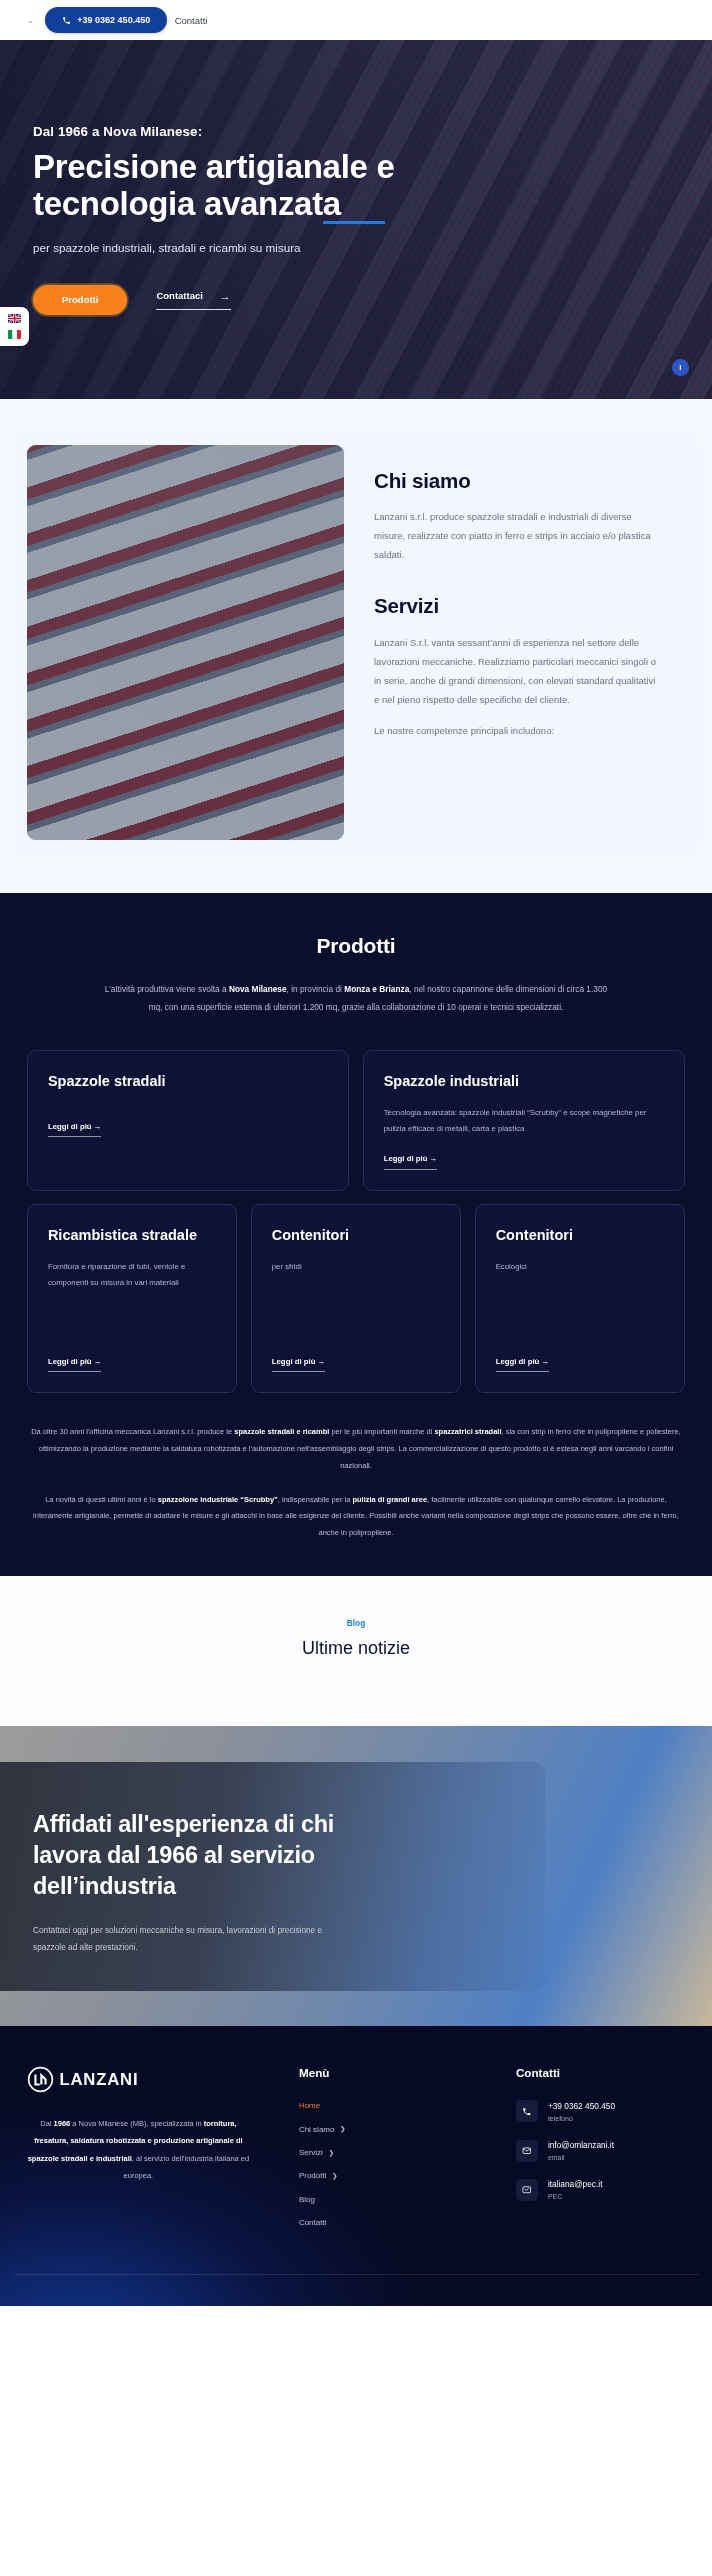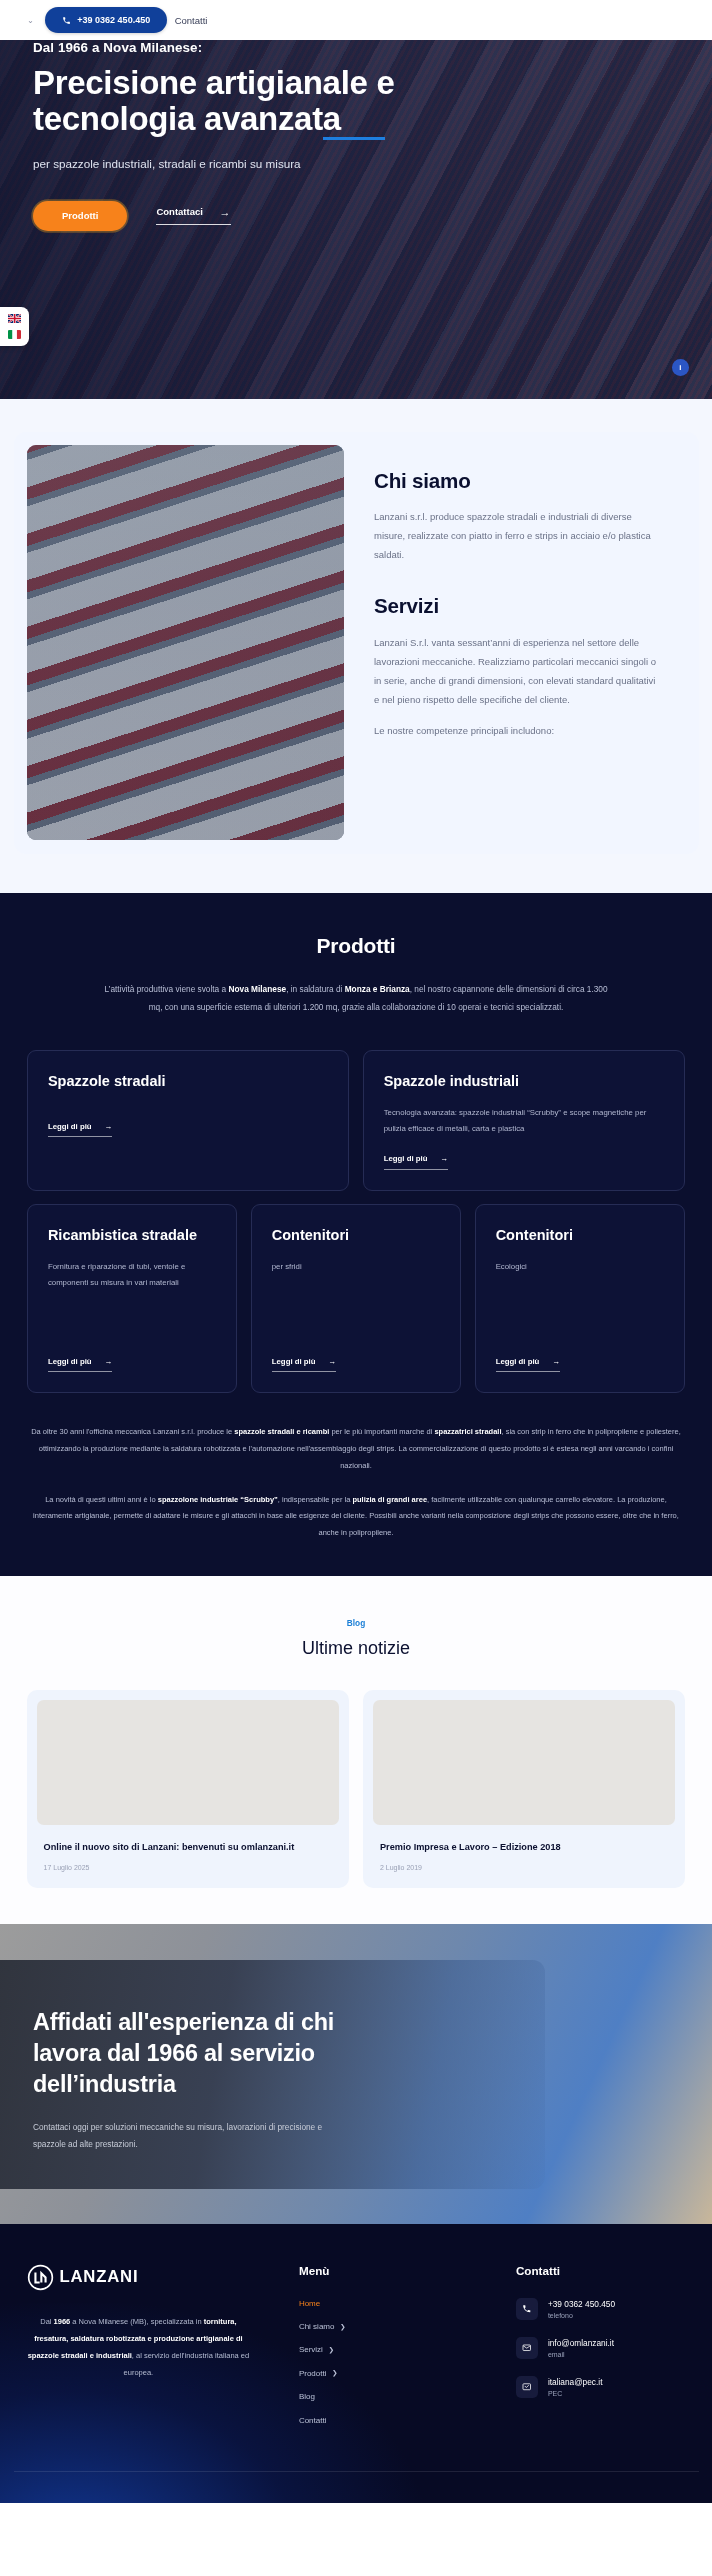--- a/index.html
+++ b/index.html
@@ -75,20 +75,21 @@
     position: absolute; inset: 0;
     background: linear-gradient(100deg, rgba(14,18,46,.82) 0%, rgba(18,23,56,.62) 45%, rgba(22,28,62,.50) 100%);
   }
   .hero-inner {
     position: relative;
     padding: 0 33px;
     max-width: 657px;
     height: 100%;
     display: flex;
     flex-direction: column;
+    justify-content: center;
   }
   .hero-eyebrow {
     color: #ffffff;
     font-size: 13.4px;
     font-weight: 700;
     margin-bottom: 10px;
     letter-spacing: 0.1px;
   }
   .hero-title {
     color: #ffffff;
@@ -278,21 +279,21 @@
   .pcard p {
     color: #b2b8d0;
     font-size: 7.8px;
     line-height: 2.1;
     flex: 1;
   }
   .pcard .more {
     margin-top: 16.7px;
     display: inline-flex;
     align-items: center;
-    gap: 13px;
+    gap: 2px;
     font-size: 7.8px;
     font-weight: 700;
     color: #fff;
     border-bottom: 0.6px solid rgba(255,255,255,.55);
     padding-bottom: 5.6px;
     align-self: flex-start;
     cursor: pointer;
   }
 
   .products-note {
@@ -546,21 +547,21 @@
       <h2 class="second">Servizi</h2>
       <p>Lanzani S.r.l. vanta sessant’anni di esperienza nel settore delle lavorazioni meccaniche. Realizziamo particolari meccanici singoli o in serie, anche di grandi dimensioni, con elevati standard qualitativi e nel pieno rispetto delle specifiche del cliente.</p>
       <p>Le nostre competenze principali includono:</p>
     </div>
   </div>
 </section>
 
 <section class="products">
   <div class="products-head">
     <h2>Prodotti</h2>
-    <p><span>L’attività produttiva viene svolta a </span><strong>Nova Milanese</strong><span>, in saldatura di </span><strong>Monza e Brianza</strong><span>, nel nostro capannone delle dimensioni di circa 1.300 mq, con una superficie esterna di ulteriori 1.200 mq, grazie alla collaborazione di 10 operai e tecnici specializzati.</span></p>
+    <p><span>L’attività produttiva viene svolta a </span><strong>Nova Milanese</strong><span>, in provincia di </span><strong>Monza e Brianza</strong><span>, nel nostro capannone delle dimensioni di circa 1.300 mq, con una superficie esterna di ulteriori 1.200 mq, grazie alla collaborazione di 10 operai e tecnici specializzati.</span></p>
   </div>
 
   <div class="card-grid">
     <article class="pcard">
       <h3>Spazzole stradali</h3>
       <a class="more">
         <span>Leggi di più</span>
         <span>→</span>
       </a>
     </article>
@@ -603,32 +604,20 @@
 
   <div class="products-note">
     <p><span>Da oltre 30 anni l'officina meccanica Lanzani s.r.l. produce le </span><strong>spazzole stradali e ricambi</strong><span> per le più importanti marche di </span><strong>spazzatrici stradali</strong><span>, sia con strip in ferro che in polipropilene e poliestere, ottimizzando la produzione mediante la saldatura robotizzata e l'automazione nell'assemblaggio degli strips. La commercializzazione di questo prodotto si è estesa negli anni varcando i confini nazionali.</span></p>
     <p><span>La novità di questi ultimi anni è lo </span><strong>spazzolone industriale “Scrubby”</strong><span>, indispensabile per la </span><strong>pulizia di grandi aree</strong><span>, facilmente utilizzabile con qualunque carrello elevatore. La produzione, interamente artigianale, permette di adattare le misure e gli attacchi in base alle esigenze del cliente. Possibili anche varianti nella composizione degli strips che possono essere, oltre che in ferro, anche in polipropilene.</span></p>
   </div>
 </section>
 
 <section class="blog">
   <div class="blog-label">Blog</div>
   <h2>Ultime notizie</h2>
-  <div class="blog-grid">
-    <article class="bcard">
-      <div class="bcard-thumb"></div>
-      <h3>Online il nuovo sito di Lanzani: benvenuti su omlanzani.it</h3>
-      <div class="date">17 Luglio 2025</div>
-    </article>
-    <article class="bcard">
-      <div class="bcard-thumb"></div>
-      <h3>Premio Impresa e Lavoro – Edizione 2018</h3>
-      <div class="date">2 Luglio 2019</div>
-    </article>
-  </div>
 </section>
 
 <section class="cta">
   <div class="cta-overlay"></div>
   <div class="cta-inner">
     <h2>Affidati all'esperienza di chi lavora dal 1966 al servizio dell’industria</h2>
     <p>Contattaci oggi per soluzioni meccaniche su misura, lavorazioni di precisione e spazzole ad alte prestazioni.</p>
   </div>
 </section>
 

